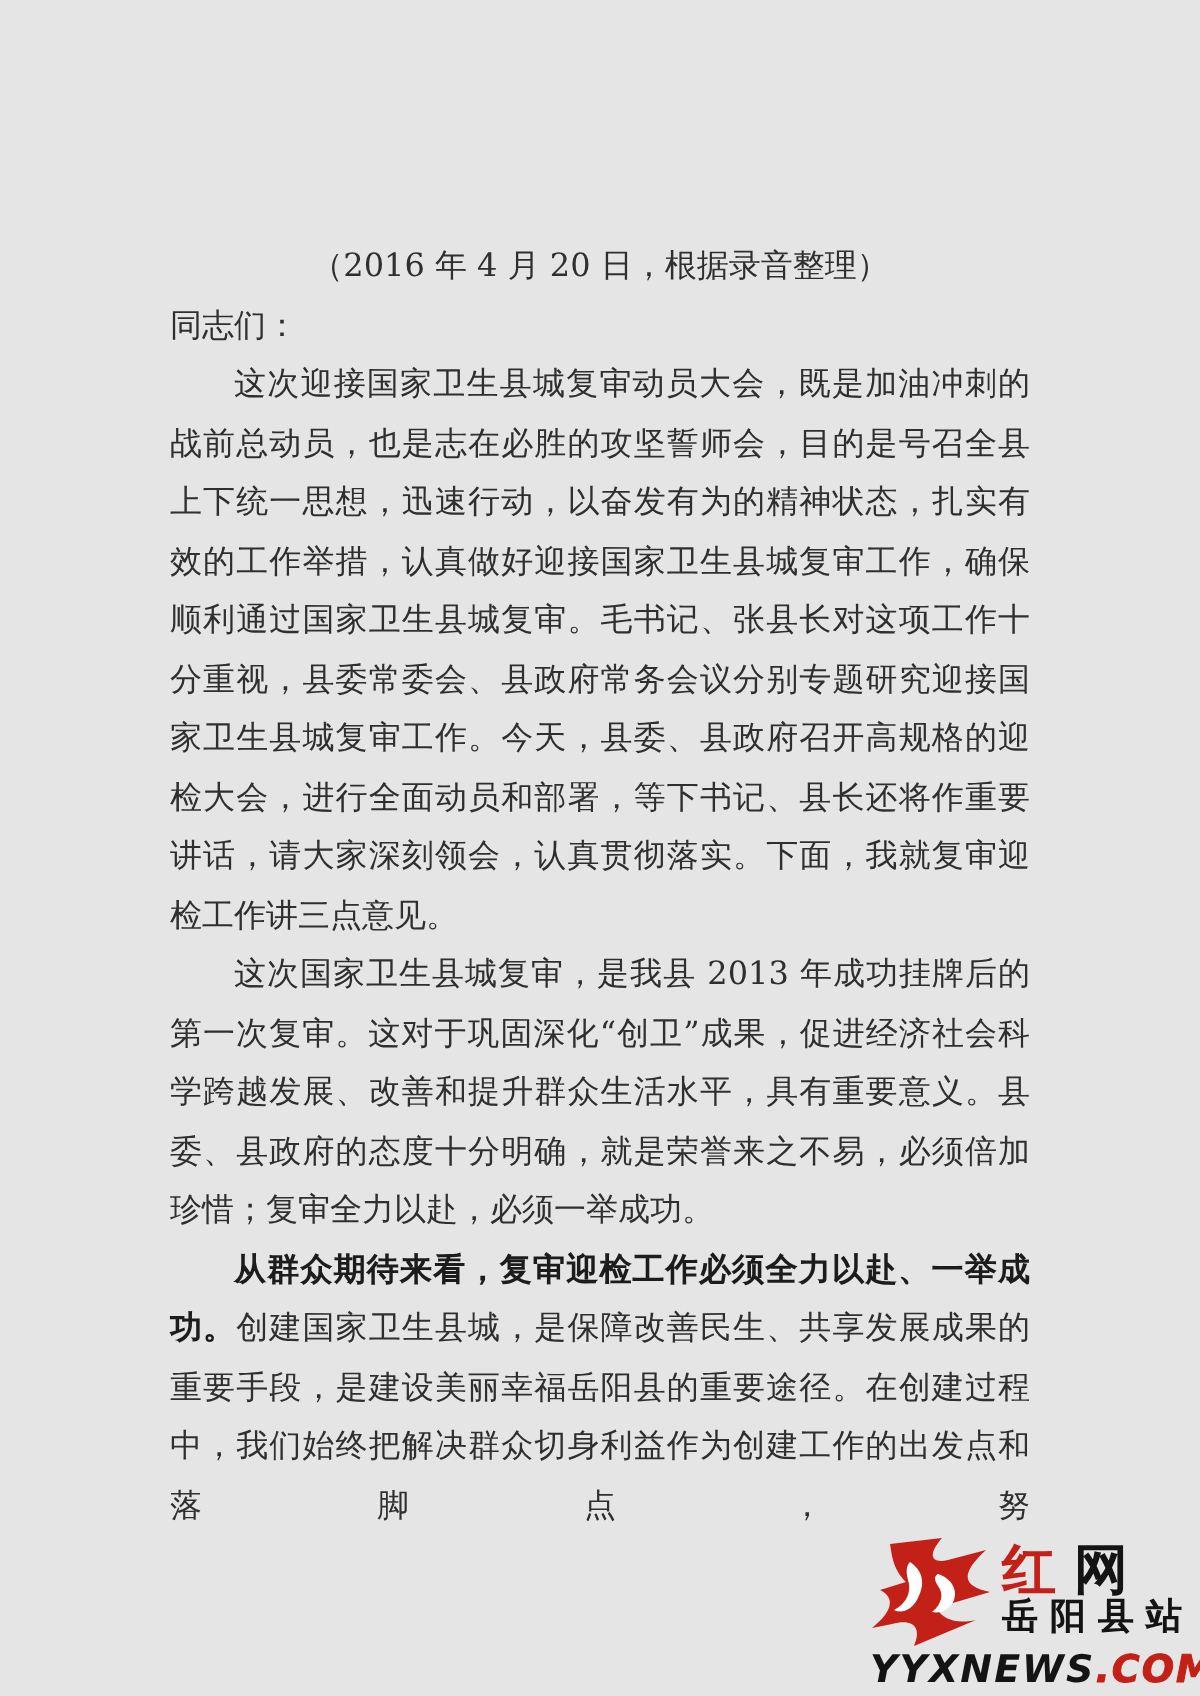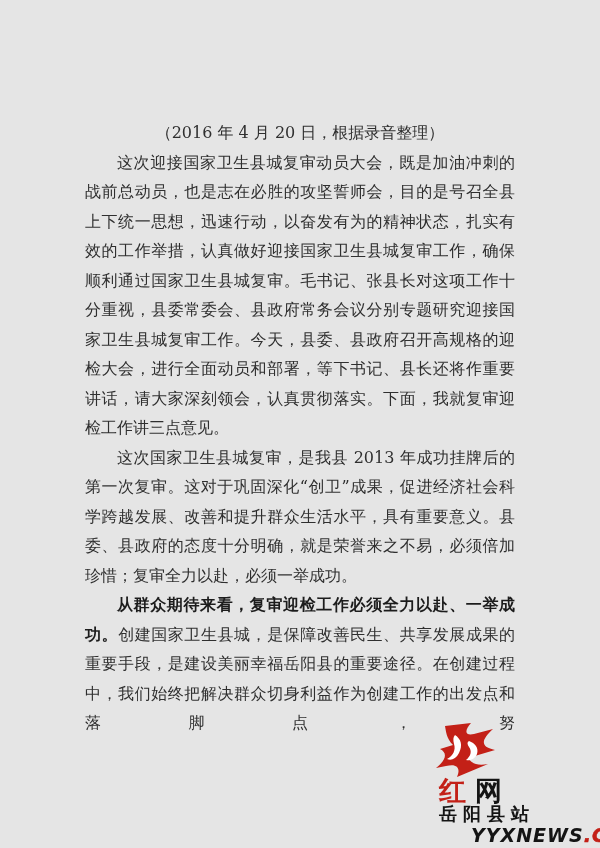--- a/index.html
+++ b/index.html
@@ -45,22 +45,21 @@
   
   .logo {
     position: absolute;
     right: 3px;
     bottom: 2px;
     width: 162px;
     user-select: none;
   }
   .logo-top {
     display: flex;
-    align-items: flex-start;
-    flex-direction: column;
+    align-items: center;
   }
   .emblem {
     width: 62px;
     height: 54px;
     flex: 0 0 auto;
     margin-top: 2px;
   }
   .logo-right {
     margin-left: 4px;
     flex: 1;
@@ -85,32 +84,33 @@
   .logo-url {
     margin-top: 1px;
     font-family: "DejaVu Sans", "Liberation Sans", sans-serif;
     font-style: italic;
     font-weight: bold;
     font-size: 19px;
     line-height: 22px;
     letter-spacing: 1px;
     white-space: nowrap;
   }
-  .url-black { color: #141414; margin-left: 36px; }
+  .url-black { color: #141414; }
   .url-red {
     color: #c32017;
     -webkit-text-stroke: 0.5px #c32017;
   }
 </style>
 </head>
 <body>
 
 <div class="page">
   <div class="content">
     <p class="date-line">（2016 年 4 月 20 日，根据录音整理）</p>
+    <p class="salutation">同志们：</p>
     <p class="para">这次迎接国家卫生县城复审动员大会，既是加油冲刺的战前总动员，也是志在必胜的攻坚誓师会，目的是号召全县上下统一思想，迅速行动，以奋发有为的精神状态，扎实有效的工作举措，认真做好迎接国家卫生县城复审工作，确保顺利通过国家卫生县城复审。毛书记、张县长对这项工作十分重视，县委常委会、县政府常务会议分别专题研究迎接国家卫生县城复审工作。今天，县委、县政府召开高规格的迎检大会，进行全面动员和部署，等下书记、县长还将作重要讲话，请大家深刻领会，认真贯彻落实。下面，我就复审迎检工作讲三点意见。</p>
     <p class="para">这次国家卫生县城复审，是我县 2013 年成功挂牌后的第一次复审。这对于巩固深化“创卫”成果，促进经济社会科学跨越发展、改善和提升群众生活水平，具有重要意义。县委、县政府的态度十分明确，就是荣誉来之不易，必须倍加珍惜；复审全力以赴，必须一举成功。</p>
     <p class="para para-last"><span class="para-lead">从群众期待来看，复审迎检工作必须全力以赴、一举成功。</span><span>创建国家卫生县城，是保障改善民生、共享发展成果的重要手段，是建设美丽幸福岳阳县的重要途径。在创建过程中，我们始终把解决群众切身利益作为创建工作的出发点和落脚点，努</span></p>
   </div>
 
   <div class="logo">
     <div class="logo-top">
       <svg class="emblem" viewBox="0 0 62 54" xmlns="http://www.w3.org/2000/svg">
         <path fill="#c32017" d="M10 3 L36 0 C29 8 30 13 39 11 L58 6 C45 18 46 24 60 27 L33 35 C37 41 43 43 53 41 L22 54 C26 45 22 40 11 43 L1 45 C11 37 13 30 5 26 L18 22 C11 15 11 8 10 3 Z"></path>
         <path fill="#ffffff" d="M20 12 C26 16 28 22 24 30 C21 36 16 38 12 36 C18 33 21 27 19 21 C18 17 18 14 20 12 Z"></path>

